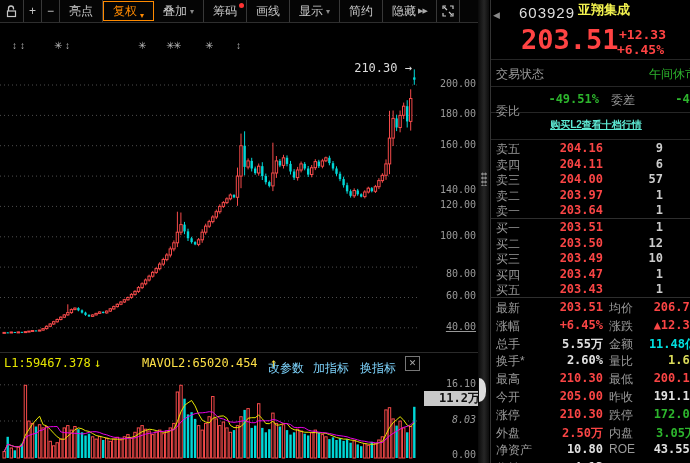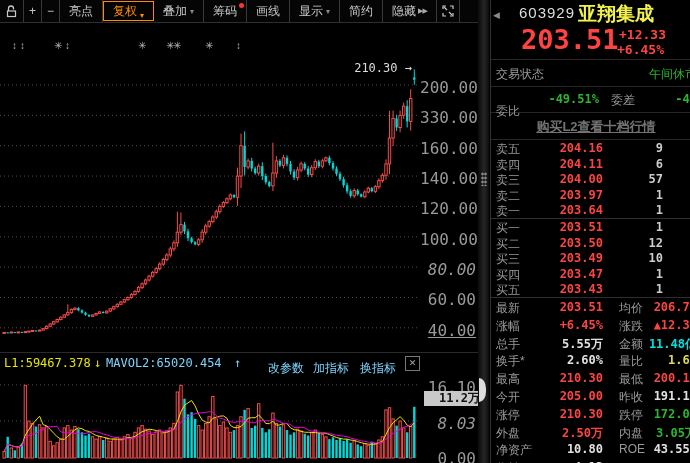--- a/index.html
+++ b/index.html
@@ -17,83 +17,83 @@
   .dot{position:absolute;top:3px;right:2px;width:5px;height:5px;border-radius:50%;background:#f33;}
   .harrows{font-size:7px;margin-left:2px;letter-spacing:-1px;color:#aaa;}
   
   #subheader{position:absolute;left:0;top:22px;width:489px;height:18px;font-size:12px;color:#999;}
   #hugutong{position:absolute;left:336px;top:2px;}
   #setma{position:absolute;left:394px;top:2px;}
   
   #markers{position:absolute;left:0;top:40px;width:420px;height:14px;}
   .marker{position:absolute;top:0;font-size:10px;color:#b5b5b5;font-weight:bold;}
   #price-chart{position:absolute;left:0;top:55px;width:420px;height:297px;}
-  .axis-lab{position:absolute;left:420px;width:56px;text-align:right;font-size:16px;color:#999;
+  .axis-lab{position:absolute;left:420px;width:56px;text-align:right;font-size:10px;color:#999;
             font-family:"DejaVu Sans Mono",monospace;}
   #annotation{position:absolute;left:350px;top:61px;width:62px;font-size:12px;color:#ddd;
               font-family:"DejaVu Sans Mono",monospace;text-align:right;}
   #pane-sep{position:absolute;left:0;top:352px;width:489px;height:1px;background:#2a2a2a;}
   
   #vol-header{position:absolute;left:0;top:356px;width:489px;height:15px;font-size:12px;}
-  .ma1{color:#e6e600;} .ma2{color:#7dd3fc;}
+  .ma1{color:#e6e600;} .ma2{color:#fde047;margin-left:36px;}
   #vol-header .seg{position:absolute;top:0;font-family:"DejaVu Sans Mono",monospace;}
   .ind-btn{position:absolute;top:4px;color:#7dd3fc;font-size:12px;font-family:"Liberation Sans",sans-serif;}
   #vol-close{position:absolute;left:405px;top:356px;width:13px;height:13px;border:1px solid #777;
              color:#aaa;font-size:9px;line-height:13px;text-align:center;}
   #volume-chart{position:absolute;left:0;top:370px;width:420px;height:90px;}
   #vol-cur{position:absolute;left:424px;top:391px;width:56px;height:15px;background:#c9c9c9;color:#111;
            font-size:12px;font-weight:bold;text-align:right;line-height:15px;padding-right:2px;
            font-family:"DejaVu Sans Mono",monospace;}
   
   #divider{position:absolute;left:478px;top:0;width:11px;height:463px;
            background:linear-gradient(90deg,#0a0a0a,#262626 55%,#0d0d0d);}
   #grip{position:absolute;left:481px;top:172px;width:6px;height:14px;
         background-image:radial-gradient(#8a8a8a 1px, transparent 1.2px);background-size:3px 4px;}
   #handle{position:absolute;left:479px;top:378px;width:7px;height:24px;background:#ddd;
           border-radius:0 8px 8px 0 / 0 12px 12px 0;}
   
   #panel{position:absolute;left:490px;top:0;width:210px;height:463px;border-left:1px solid #333;background:#000;}
   #q-header{position:relative;height:59px;border-bottom:1px solid #262626;}
   #q-collapse{position:absolute;left:2px;top:10px;font-size:9px;color:#888;}
   #q-code{position:absolute;left:28px;top:4px;font-size:15px;color:#ddd;letter-spacing:1px;}
-  #q-name{position:absolute;left:87px;top:1px;font-size:19px;font-weight:bold;color:#f2f24e;}
+  #q-name{position:absolute;left:87px;top:1px;font-size:13px;font-weight:bold;color:#f2f24e;}
   #q-price{position:absolute;left:30px;top:24px;font-size:27px;font-weight:bold;color:#ff4343;
            font-family:"DejaVu Sans Mono",monospace;}
   #q-chg{position:absolute;left:128px;top:27px;font-size:13px;font-weight:bold;color:#ff4343;
          font-family:"DejaVu Sans Mono",monospace;}
   #q-chgpct{position:absolute;left:126px;top:42px;font-size:13px;font-weight:bold;color:#ff4343;
             font-family:"DejaVu Sans Mono",monospace;}
   .p-row{position:relative;font-size:12px;}
   #row-status{height:26px;border-bottom:1px solid #262626;}
   #row-weibi{height:25px;border-bottom:1px solid #262626;}
   #row-l2{height:26px;border-bottom:1px solid #262626;text-align:center;}
   .lab{color:#999;}
   #status-lab{position:absolute;left:5px;top:6px;}
   #status-val{position:absolute;left:106px;top:6px;width:100px;text-align:right;}
   #weibi-lab{position:absolute;left:5px;top:16px;}
   #weibi-val{position:absolute;left:38px;top:5px;width:70px;text-align:right;font-weight:bold;
              font-family:"DejaVu Sans Mono",monospace;}
   #weicha-lab{position:absolute;left:120px;top:5px;}
   #weicha-val{position:absolute;left:150px;top:5px;width:56px;text-align:right;font-weight:bold;
               font-family:"DejaVu Sans Mono",monospace;}
-  #l2-link{display:inline-block;margin-top:5px;color:#737373;font-size:13px;font-weight:bold;
+  #l2-link{display:inline-block;margin-top:5px;color:#5eead4;font-size:10px;font-weight:bold;
            text-decoration:underline;cursor:pointer;}
   .ob-row{position:relative;height:15.6px;font-size:12px;font-weight:bold;}
   .ob-row.split{border-top:1px solid #2e2e2e;}
   #orderbook{border-bottom:1px solid #2e2e2e;}
   .ob-lab{position:absolute;left:5px;top:1px;color:#999;font-weight:normal;}
   .ob-price{position:absolute;left:40px;top:1px;width:72px;text-align:right;
             font-family:"DejaVu Sans Mono",monospace;}
   .ob-qty{position:absolute;left:118px;top:1px;width:54px;text-align:right;color:#ccc;
           font-family:"DejaVu Sans Mono",monospace;}
   .st-row{position:relative;height:17.8px;font-size:12px;}
   .st-l1{position:absolute;left:5px;top:2px;color:#999;}
   .st-v1{position:absolute;left:38px;top:2px;width:74px;text-align:right;font-weight:bold;
          font-family:"DejaVu Sans Mono",monospace;}
-  .st-l2{position:absolute;left:128px;top:2px;color:#999;}
+  .st-l2{position:absolute;left:118px;top:2px;color:#999;}
   .st-v2{position:absolute;left:118px;top:2px;width:88px;text-align:right;font-weight:bold;
          font-family:"DejaVu Sans Mono",monospace;}
   .v-red{color:#fa4545;} .v-green{color:#2db52d;} .v-white{color:#e0e0e0;}
   .v-cyan{color:#00e0e0;} .v-yellow{color:#dcdc5a;}
 </style>
 </head>
 <body>
 
 <div id="app">
 
@@ -400,26 +400,26 @@
         <rect x="402.5" y="51.2" width="2.4" height="9.1" fill="#000" stroke="#f54a4a" stroke-width="1"></rect>
         <line x1="407.2" y1="45.2" x2="407.2" y2="72.5" stroke="#00d7d7" stroke-width="1"></line>
         <rect x="406.0" y="51.2" width="2.4" height="15.2" fill="#00d7d7"></rect>
         <line x1="410.7" y1="34.3" x2="410.7" y2="75.6" stroke="#f54a4a" stroke-width="1"></line>
         <rect x="409.5" y="43.5" width="2.4" height="22.9" fill="#000" stroke="#f54a4a" stroke-width="1"></rect>
         <line x1="414.3" y1="14.4" x2="414.3" y2="29.8" stroke="#00d7d7" stroke-width="1"></line>
         <rect x="413.1" y="22.4" width="2.4" height="2.3" fill="#00d7d7"></rect>
       </svg></div>
   <div id="price-axis">
       <div class="axis-lab" style="top: 78px;">200.00</div>
-      <div class="axis-lab" style="top: 108px;">330.00</div>
+      <div class="axis-lab" style="top: 108px;">180.00</div>
       <div class="axis-lab" style="top: 139px;">160.00</div>
-      <div class="axis-lab" style="top: 169px;">140.00</div>
+      <div class="axis-lab" style="top: 184px;">140.00</div>
       <div class="axis-lab" style="top: 199px;">120.00</div>
       <div class="axis-lab" style="top: 230px;">100.00</div>
-      <div class="axis-lab" style="top: 260px; font-style: italic;">80.00</div>
+      <div class="axis-lab" style="top: 268px;">80.00</div>
       <div class="axis-lab" style="top: 290px;">60.00</div>
       <div class="axis-lab" style="top: 321px; text-decoration: underline;">40.00</div>
     </div>
 
   <div id="annotation">
     <span>210.30</span> <span>→</span>
   </div>
 
   <div id="pane-sep"></div>
 

